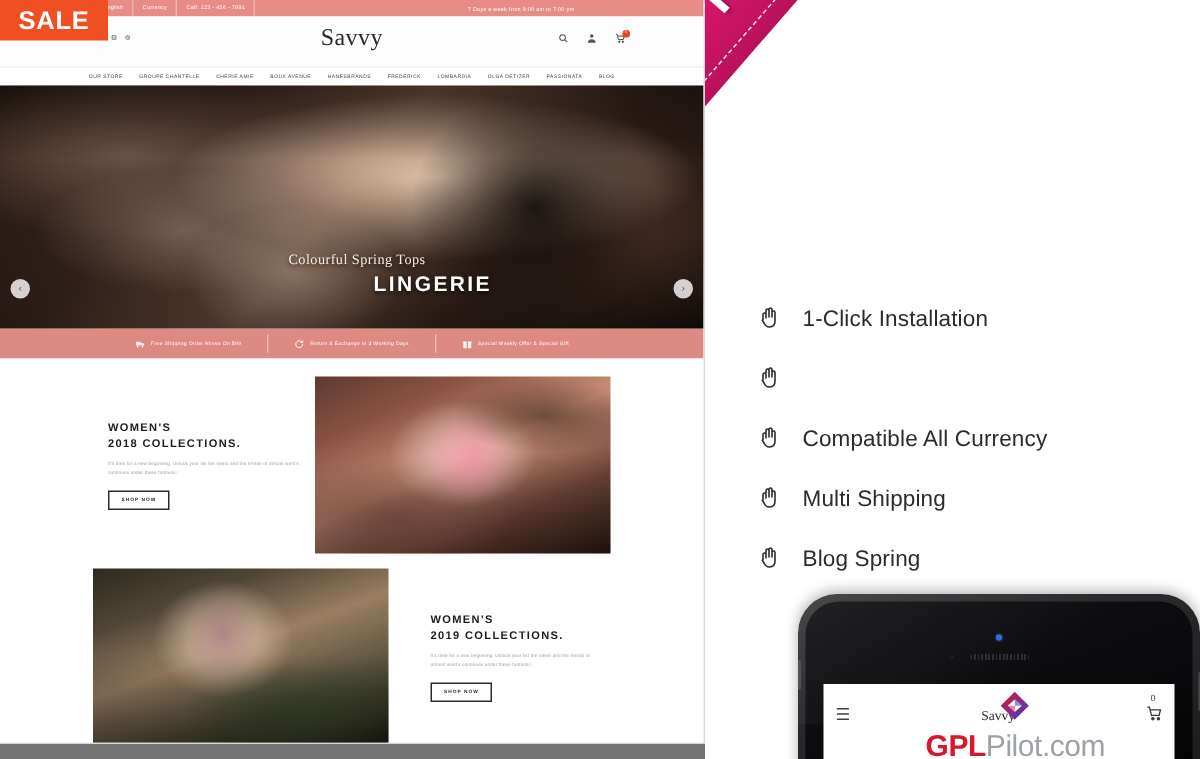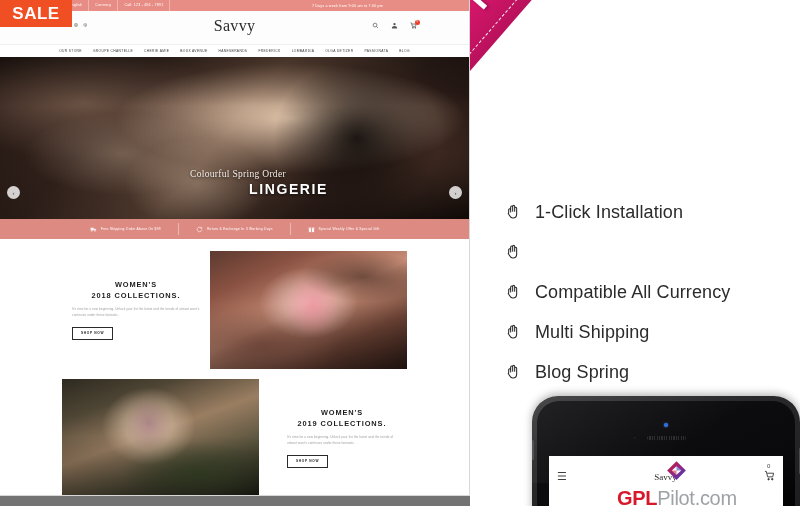--- a/index.html
+++ b/index.html
@@ -199,21 +199,20 @@
   }
   .coll-row.reverse { flex-direction: row-reverse; }
   .coll-copy { width: 148px; padding: 0 10px; }
   .coll-row.reverse .coll-copy { padding-left: 28px; }
   .coll-kicker {
     font-size: 7.4px;
     font-weight: bold;
     color: #1c1c1c;
     letter-spacing: .9px;
     line-height: 10.5px;
-    text-align: center;
   }
   .coll-desc {
     margin-top: 6px;
     font-size: 3.1px;
     line-height: 5.2px;
     color: #9d9d9d;
     letter-spacing: .1px;
   }
   .coll-btn {
     margin-top: 9px;
@@ -323,21 +322,21 @@
   }
   .feat {
     display: flex;
     align-items: center;
     gap: 13px;
     height: 40px;
   }
   .feat-ico { width: 16px; height: 16px; flex: 0 0 16px; display:block; }
   .feat-ico svg { width: 16px; height: 16px; display:block; }
   .feat-label {
-    font-size: 18px;
+    font-size: 15px;
     color: #2b2b2b;
     letter-spacing: .1px;
     white-space: nowrap;
   }
 
   
   #phone {
     position: absolute;
     left: 62px; top: 396px;
     width: 268px; height: 140px;
@@ -506,21 +505,21 @@
       <span>FREDERICK</span>
       <span>LOMBARDIA</span>
       <span>OLGA DETIZER</span>
       <span>PASSIONATA</span>
       <span>BLOG</span>
     </div>
 
     <div class="hero">
       <div class="drape"></div>
       <div class="hero-text">
-        <div class="hero-sub">Colourful Spring Order</div>
+        <div class="hero-sub">Colourful Spring Tops</div>
         <div class="hero-title">LINGERIE</div>
       </div>
       <div class="hero-arrow prev">‹</div>
       <div class="hero-arrow next">›</div>
     </div>
 
     <div class="service-strip">
       <div class="svc">
         <span class="svc-ico">
             <svg viewBox="0 0 24 24" fill="#fff">

